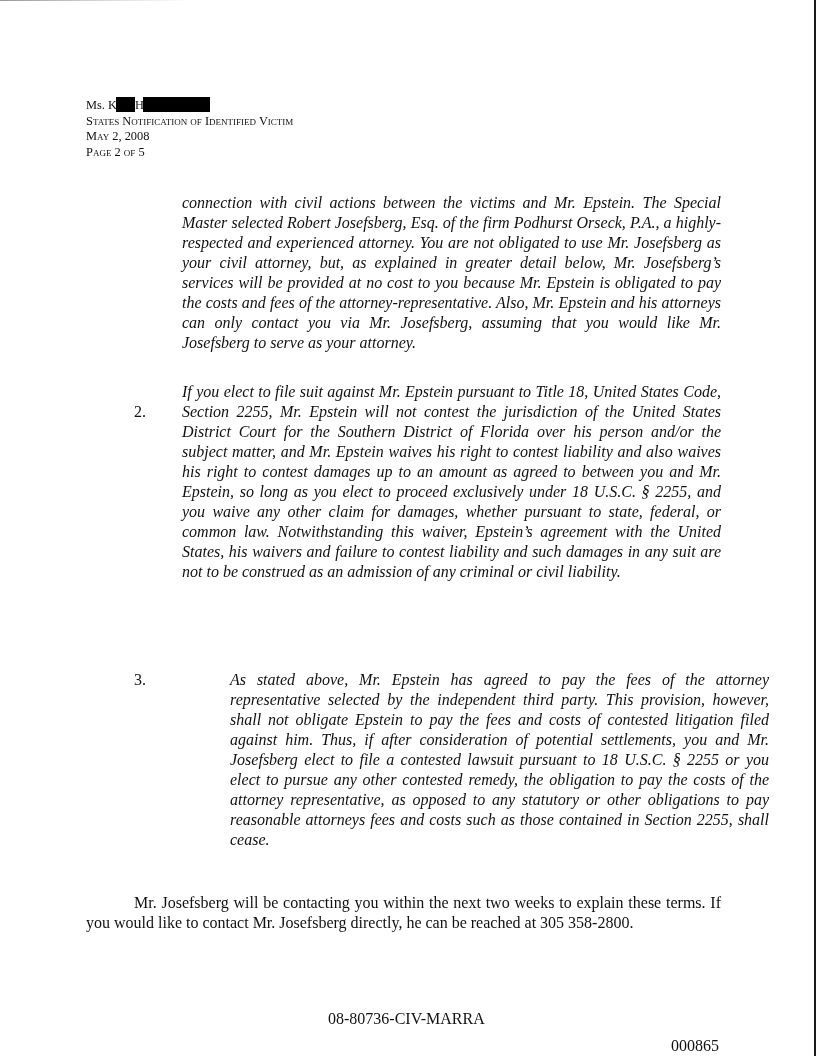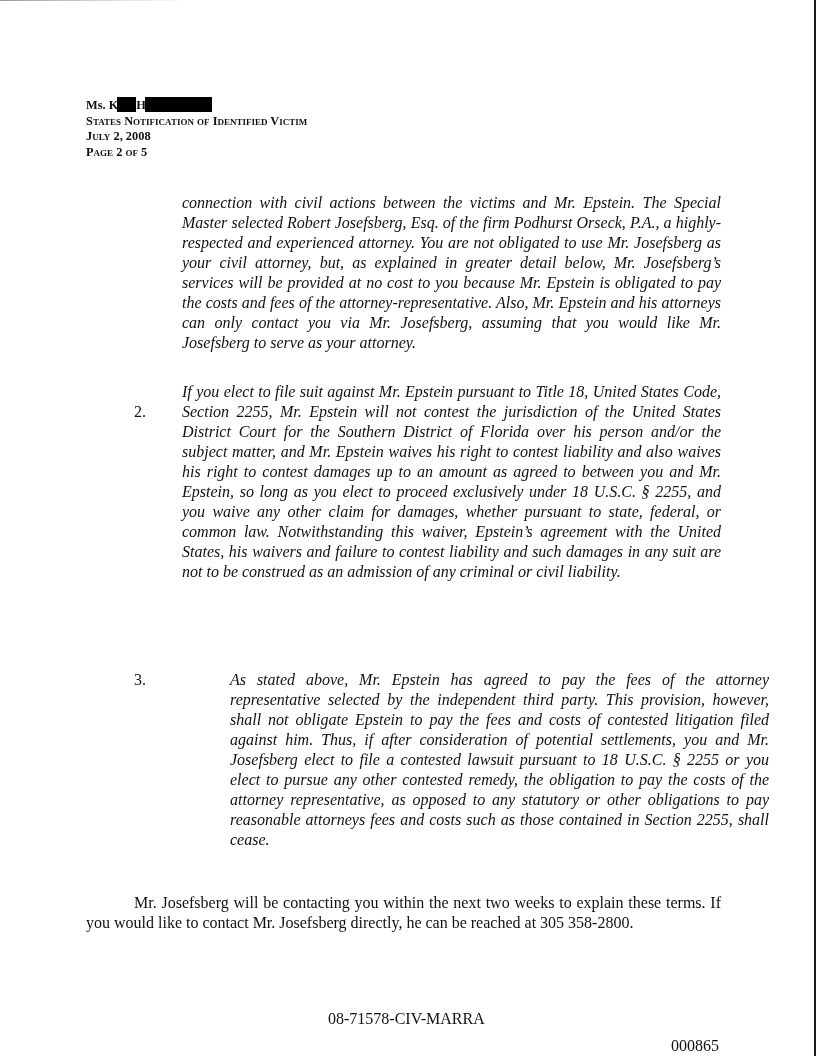--- a/index.html
+++ b/index.html
@@ -34,21 +34,20 @@
   .header {
     position: absolute;
     left: 86px;
     top: 97px;
     font-size: 12.4px;
     line-height: 15.5px;
   }
   .header .line {
     white-space: nowrap;
     font-variant: small-caps;
-    font-weight: bold;
   }
   .header .name-line {
     font-variant: normal;
     position: relative;
   }
   .redact {
     display: inline-block;
     background: #000;
     vertical-align: -3px;
     height: 15px;
@@ -105,30 +104,30 @@
 </style>
 </head>
 <body>
 
 <div class="top-smudge"></div>
 <div class="right-border"></div>
 
 <div class="header">
   <div class="line name-line"><span>Ms. K</span><span class="redact r1"></span><span>H</span><span class="redact r2" style="width:67px"></span></div>
   <div class="line">States Notification of Identified Victim</div>
-  <div class="line">July 2, 2008</div>
+  <div class="line">May 2, 2008</div>
   <div class="line">Page 2 of 5</div>
 </div>
 
 <div class="body-text">
   <div class="para p1">connection with civil actions between the victims and Mr. Epstein. The Special Master selected Robert Josefsberg, Esq. of the firm Podhurst Orseck, P.A., a highly-respected and experienced attorney. You are not obligated to use Mr. Josefsberg as your civil attorney, but, as explained in greater detail below, Mr. Josefsberg’s services will be provided at no cost to you because Mr. Epstein is obligated to pay the costs and fees of the attorney-representative. Also, Mr. Epstein and his attorneys can only contact you via Mr. Josefsberg, assuming that you would like Mr. Josefsberg to serve as your attorney.</div>
 
   <div class="num n2">2.</div>
   <div class="para p2">If you elect to file suit against Mr. Epstein pursuant to Title 18, United States Code, Section 2255, Mr. Epstein will not contest the jurisdiction of the United States District Court for the Southern District of Florida over his person and/or the subject matter, and Mr. Epstein waives his right to contest liability and also waives his right to contest damages up to an amount as agreed to between you and Mr. Epstein, so long as you elect to proceed exclusively under 18 U.S.C. § 2255, and you waive any other claim for damages, whether pursuant to state, federal, or common law. Notwithstanding this waiver, Epstein’s agreement with the United States, his waivers and failure to contest liability and such damages in any suit are not to be construed as an admission of any criminal or civil liability.</div>
 
   <div class="num n3">3.</div>
   <div class="para p3">As stated above, Mr. Epstein has agreed to pay the fees of the attorney representative selected by the independent third party. This provision, however, shall not obligate Epstein to pay the fees and costs of contested litigation filed against him. Thus, if after consideration of potential settlements, you and Mr. Josefsberg elect to file a contested lawsuit pursuant to 18 U.S.C. § 2255 or you elect to pursue any other contested remedy, the obligation to pay the costs of the attorney representative, as opposed to any statutory or other obligations to pay reasonable attorneys fees and costs such as those contained in Section 2255, shall cease.</div>
 
   <div class="closing">Mr. Josefsberg will be contacting you within the next two weeks to explain these terms. If you would like to contact Mr. Josefsberg directly, he can be reached at 305 358-2800.</div>
 </div>
 
-<div class="footer-case">08-71578-CIV-MARRA</div>
+<div class="footer-case">08-80736-CIV-MARRA</div>
 <div class="footer-bates">000865</div>
 
 </body></html>

